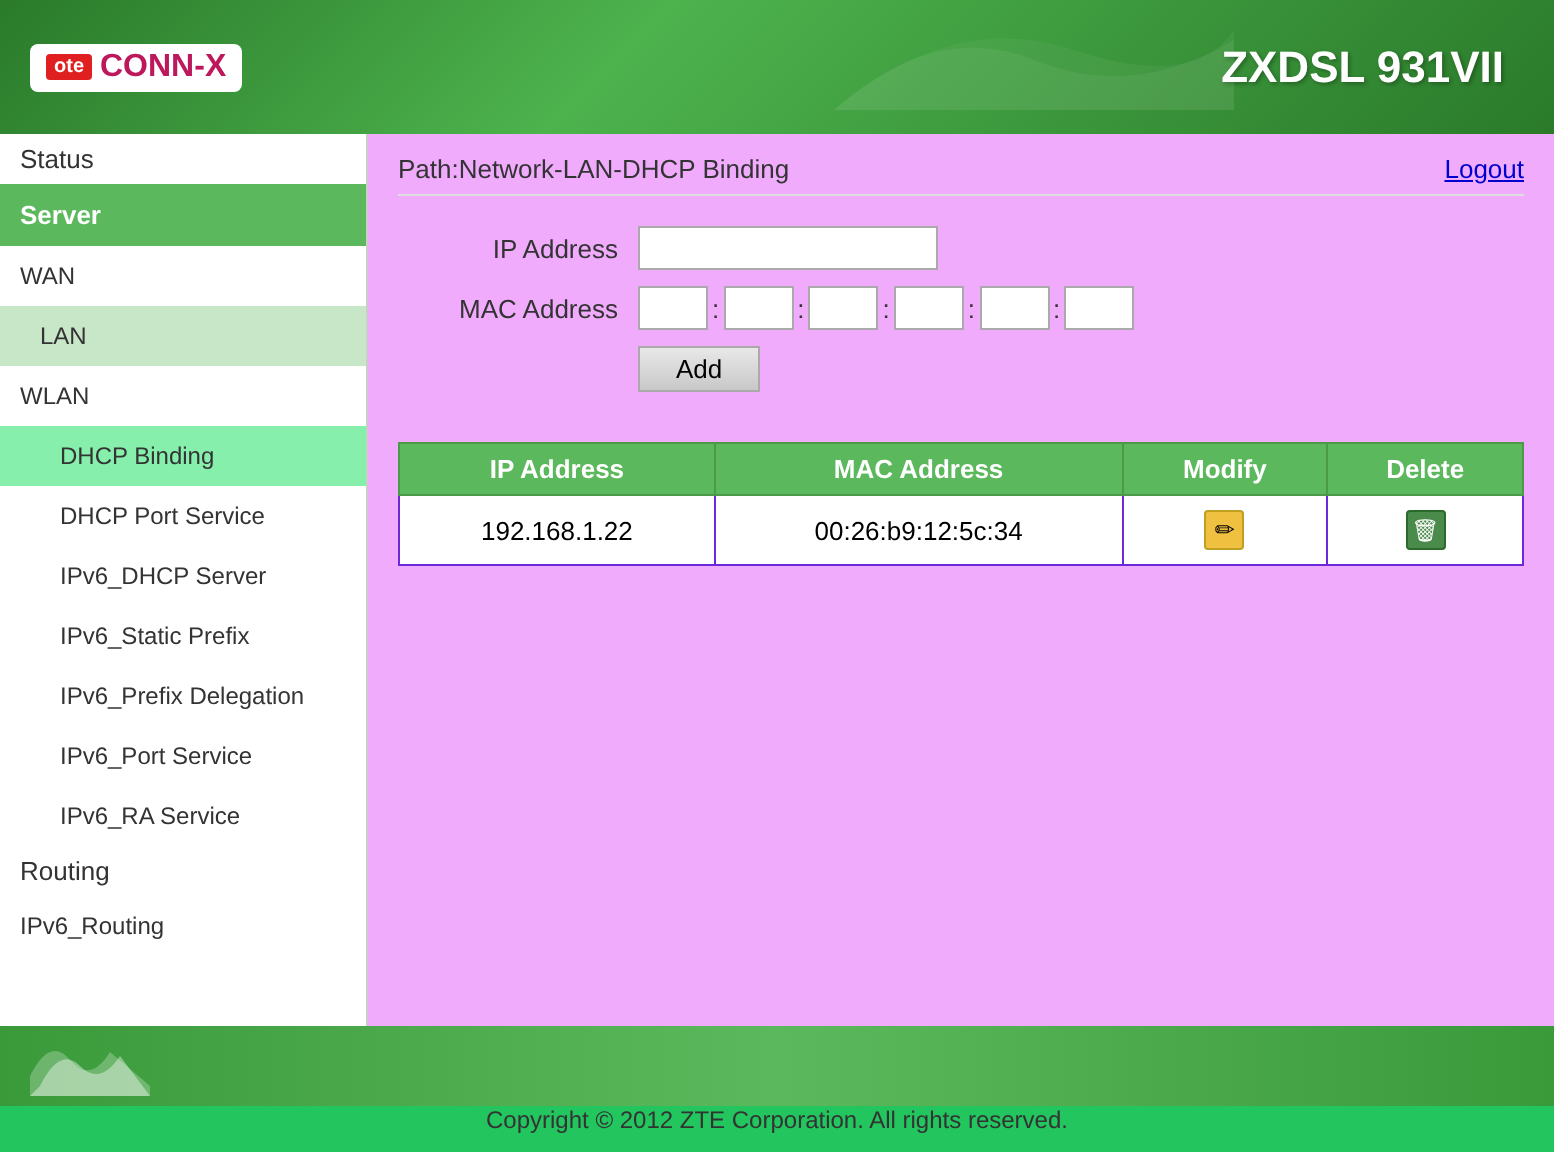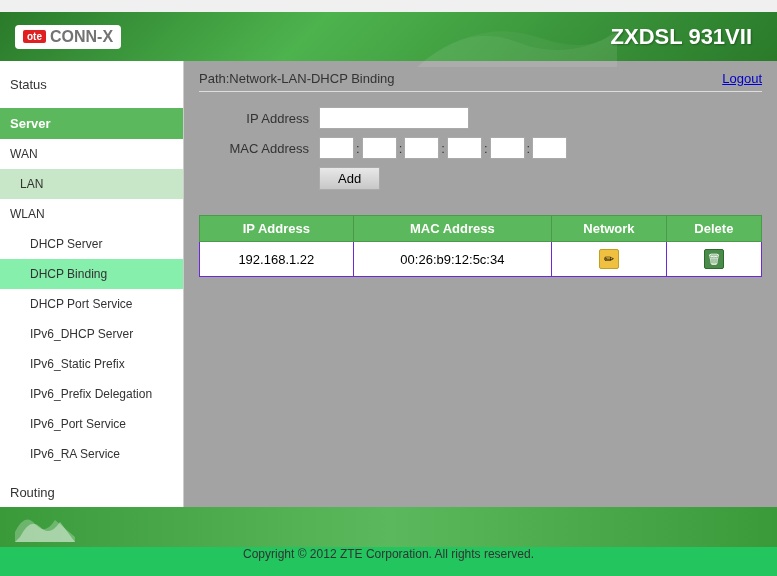--- a/index.html
+++ b/index.html
@@ -1,46 +1,45 @@
 <!DOCTYPE html>
 <html><head>
   <meta charset="utf-8">
   <style>
     * { margin: 0; padding: 0; box-sizing: border-box; }
     body { font-family: Arial, sans-serif; font-size: 13px; background: #f0f0f0; width: 777px; height: 576px; overflow: hidden; }
 
     
     .header {
       background: linear-gradient(135deg, #2a7a2a 0%, #4db34d 40%, #2a7a2a 100%);
-      height: 49px;
+      height: 67px;
       display: flex;
       align-items: center;
       justify-content: space-between;
       padding: 0 15px;
       position: relative;
-      margin-top: 12px;
     }
     .logo-box {
       background: white;
       border-radius: 4px;
       padding: 3px 8px;
       display: flex;
       align-items: center;
       gap: 4px;
     }
     .logo-ote {
       background: #e02020;
       color: white;
       font-size: 10px;
       font-weight: bold;
       padding: 1px 4px;
       border-radius: 2px;
     }
     .logo-connx {
-      color: #737373;
+      color: #be185d;
       font-size: 16px;
       font-weight: bold;
     }
     .header-title {
       color: white;
       font-size: 22px;
       font-weight: bold;
       text-shadow: 1px 1px 2px rgba(0,0,0,0.3);
       margin-right: 10px;
     }
@@ -95,27 +94,27 @@
     .sidebar-item.sub-sub-item-active {
       padding-left: 30px;
       font-size: 12px;
       background: #86efac;
       color: #333;
     }
     .sidebar-item.plain-section {
       background: white;
       color: #333;
       font-size: 13px;
-      padding: 16px 10px;
+      padding: 5px 10px;
     }
 
     
     .content {
       flex: 1;
-      background: #a3a3a3;
+      background: #f0abfc;
       padding: 10px 15px;
       overflow-y: auto;
     }
     .path-bar {
       display: flex;
       justify-content: space-between;
       align-items: center;
       margin-bottom: 15px;
       padding-bottom: 5px;
       border-bottom: 1px solid #ddd;
@@ -256,21 +255,20 @@
 </div>
 
 <div class="main-layout">
 
   <div class="sidebar">
     <div class="sidebar-item plain-section">Status</div>
     <div class="sidebar-item section-header">Server</div>
     <div class="sidebar-item sub-item">WAN</div>
     <div class="sidebar-item sub-item-active">LAN</div>
     <div class="sidebar-item sub-item">WLAN</div>
-    <div class="sidebar-item sub-sub-item">DHCP Server</div>
     <div class="sidebar-item sub-sub-item-active">DHCP Binding</div>
     <div class="sidebar-item sub-sub-item">DHCP Port Service</div>
     <div class="sidebar-item sub-sub-item">IPv6_DHCP Server</div>
     <div class="sidebar-item sub-sub-item">IPv6_Static Prefix</div>
     <div class="sidebar-item sub-sub-item">IPv6_Prefix Delegation</div>
     <div class="sidebar-item sub-sub-item">IPv6_Port Service</div>
     <div class="sidebar-item sub-sub-item">IPv6_RA Service</div>
     <div class="sidebar-item plain-section">Routing</div>
     <div class="sidebar-item sub-item">IPv6_Routing</div>
 
@@ -302,21 +300,21 @@
         <input class="form-input mac-part" type="text" style="">
       </div>
       <button class="add-btn">Add</button>
     </div>
 
     <table class="data-table">
       <thead>
         <tr>
           <th>IP Address</th>
           <th>MAC Address</th>
-          <th>Network</th>
+          <th>Modify</th>
           <th>Delete</th>
         </tr>
       </thead>
       <tbody id="table-body">
       <tr>
             <td>192.168.1.22</td>
             <td>00:26:b9:12:5c:34</td>
             <td><button class="modify-btn"><span class="pencil-icon">✏</span></button></td>
             <td><button class="delete-btn"><span class="trash-icon">🗑</span></button></td>
           </tr>

